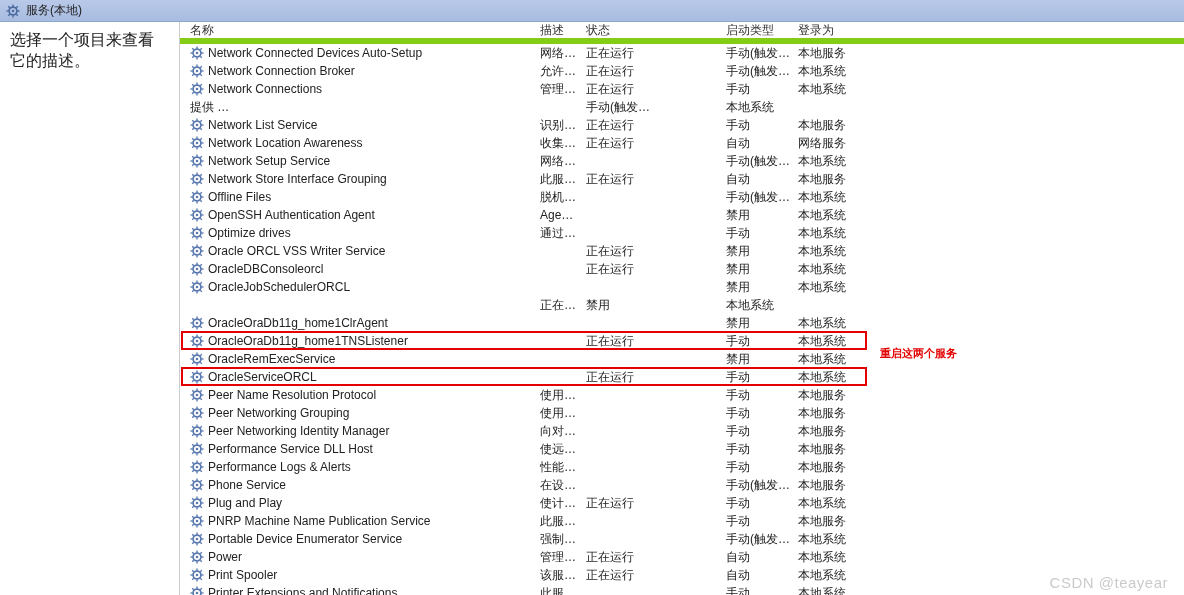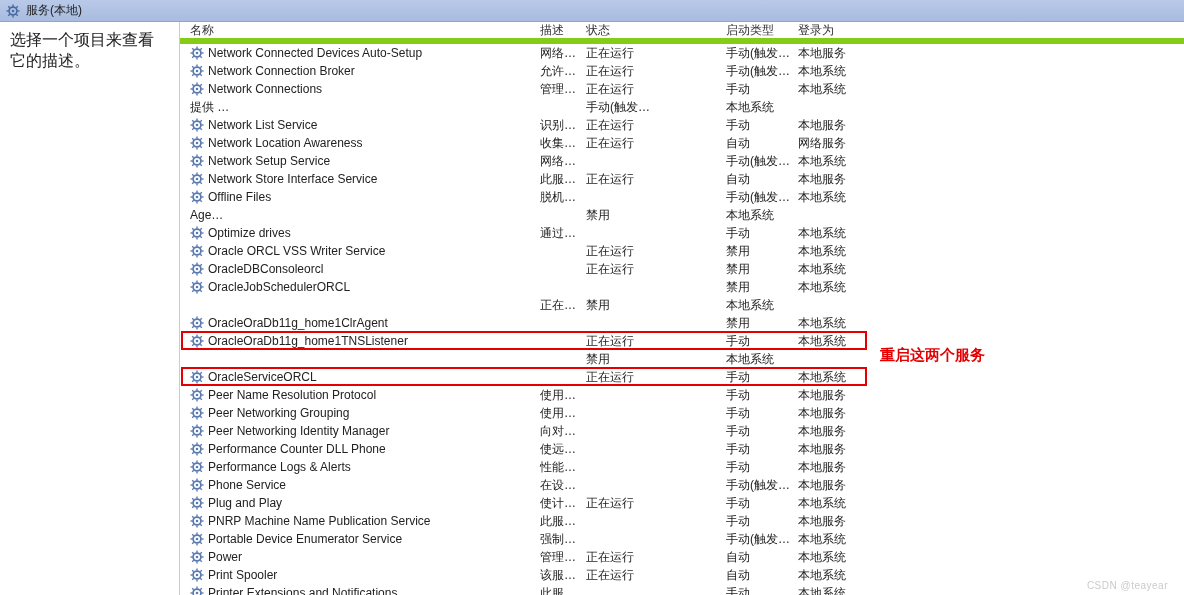--- a/index.html
+++ b/index.html
@@ -13,23 +13,23 @@
   .side-panel .hint { font-size: 16px; color: #222; }
   .main { flex: 1; position: relative; display: flex; flex-direction: column; min-width: 0; }
   .header-row, .row { display: grid; grid-template-columns: 350px 46px 140px 72px 80px; align-items: center; }
   .header-row { height: 22px; border-bottom: 6px solid #84cc16; font-size: 12px; color: #333; padding-left: 6px; }
   .header-row .col { padding: 0 4px; }
   .rows { position: relative; }
   .row { height: 18px; font-size: 12px; padding-left: 6px; }
   .row .cell { white-space: nowrap; overflow: hidden; text-overflow: ellipsis; padding: 0 4px; }
   .name-cell { display: flex; align-items: center; gap: 4px; }
   .gear { width: 14px; height: 14px; flex: 0 0 14px; }
-  .annot { position: absolute; color: #e40000; font-weight: bold; font-size: 15px; white-space: nowrap; }
+  .annot { position: absolute; color: #e40000; font-weight: bold; font-size: 11px; white-space: nowrap; }
   .box { position: absolute; border: 2px solid #e40000; pointer-events: none; }
-  .watermark { position: absolute; right: 16px; bottom: 4px; font-size: 10px; color: rgba(150,150,150,0.5); letter-spacing: 0.5px; }
+  .watermark { position: absolute; right: 16px; bottom: 4px; font-size: 15px; color: rgba(150,150,150,0.5); letter-spacing: 0.5px; }
 </style>
 </head>
 <body>
 
 <div class="root">
   <div class="title-bar">
     <svg class="gear" viewBox="0 0 16 16">
         <circle cx="8" cy="8" r="4.5" fill="none" stroke="#4a6aa0" stroke-width="2"></circle>
         <circle cx="8" cy="8" r="1.5" fill="#4a6aa0"></circle>
         <g stroke="#4a6aa0" stroke-width="1.6">
@@ -211,21 +211,21 @@
                   <line x1="8" y1="0.5" x2="8" y2="3"></line>
                   <line x1="8" y1="13" x2="8" y2="15.5"></line>
                   <line x1="0.5" y1="8" x2="3" y2="8"></line>
                   <line x1="13" y1="8" x2="15.5" y2="8"></line>
                   <line x1="2.5" y1="2.5" x2="4.3" y2="4.3"></line>
                   <line x1="11.7" y1="11.7" x2="13.5" y2="13.5"></line>
                   <line x1="2.5" y1="13.5" x2="4.3" y2="11.7"></line>
                   <line x1="11.7" y1="4.3" x2="13.5" y2="2.5"></line>
                 </g>
               </svg>
-              <span>Network Store Interface Service</span>
+              <span>Network Store Interface Grouping</span>
             </div>
             <div class="cell">此服…</div>
             <div class="cell">正在运行</div>
             <div class="cell">自动</div>
             <div class="cell">本地服务</div>
           </div>
           <div class="row">
             <div class="cell name-cell">
               <svg class="gear" viewBox="0 0 16 16">
                 <circle cx="8" cy="8" r="4.5" fill="none" stroke="#5b7bb0" stroke-width="2"></circle>
@@ -242,20 +242,37 @@
                 </g>
               </svg>
               <span>Offline Files</span>
             </div>
             <div class="cell">脱机…</div>
             <div class="cell"></div>
             <div class="cell">手动(触发…</div>
             <div class="cell">本地系统</div>
           </div>
           <div class="row">
+            <div class="cell name-cell">
+              <svg class="gear" viewBox="0 0 16 16">
+                <circle cx="8" cy="8" r="4.5" fill="none" stroke="#5b7bb0" stroke-width="2"></circle>
+                <circle cx="8" cy="8" r="1.5" fill="#5b7bb0"></circle>
+                <g stroke="#5b7bb0" stroke-width="1.6">
+                  <line x1="8" y1="0.5" x2="8" y2="3"></line>
+                  <line x1="8" y1="13" x2="8" y2="15.5"></line>
+                  <line x1="0.5" y1="8" x2="3" y2="8"></line>
+                  <line x1="13" y1="8" x2="15.5" y2="8"></line>
+                  <line x1="2.5" y1="2.5" x2="4.3" y2="4.3"></line>
+                  <line x1="11.7" y1="11.7" x2="13.5" y2="13.5"></line>
+                  <line x1="2.5" y1="13.5" x2="4.3" y2="11.7"></line>
+                  <line x1="11.7" y1="4.3" x2="13.5" y2="2.5"></line>
+                </g>
+              </svg>
+              <span>OpenSSH Authentication Agent</span>
+            </div>
             <div class="cell">Age…</div>
             <div class="cell"></div>
             <div class="cell">禁用</div>
             <div class="cell">本地系统</div>
           </div>
           <div class="row">
             <div class="cell name-cell">
               <svg class="gear" viewBox="0 0 16 16">
                 <circle cx="8" cy="8" r="4.5" fill="none" stroke="#5b7bb0" stroke-width="2"></circle>
                 <circle cx="8" cy="8" r="1.5" fill="#5b7bb0"></circle>
@@ -392,20 +409,37 @@
                 </g>
               </svg>
               <span>OracleOraDb11g_home1TNSListener</span>
             </div>
             <div class="cell"></div>
             <div class="cell">正在运行</div>
             <div class="cell">手动</div>
             <div class="cell">本地系统</div>
           </div>
           <div class="row">
+            <div class="cell name-cell">
+              <svg class="gear" viewBox="0 0 16 16">
+                <circle cx="8" cy="8" r="4.5" fill="none" stroke="#5b7bb0" stroke-width="2"></circle>
+                <circle cx="8" cy="8" r="1.5" fill="#5b7bb0"></circle>
+                <g stroke="#5b7bb0" stroke-width="1.6">
+                  <line x1="8" y1="0.5" x2="8" y2="3"></line>
+                  <line x1="8" y1="13" x2="8" y2="15.5"></line>
+                  <line x1="0.5" y1="8" x2="3" y2="8"></line>
+                  <line x1="13" y1="8" x2="15.5" y2="8"></line>
+                  <line x1="2.5" y1="2.5" x2="4.3" y2="4.3"></line>
+                  <line x1="11.7" y1="11.7" x2="13.5" y2="13.5"></line>
+                  <line x1="2.5" y1="13.5" x2="4.3" y2="11.7"></line>
+                  <line x1="11.7" y1="4.3" x2="13.5" y2="2.5"></line>
+                </g>
+              </svg>
+              <span>OracleRemExecService</span>
+            </div>
             <div class="cell"></div>
             <div class="cell"></div>
             <div class="cell">禁用</div>
             <div class="cell">本地系统</div>
           </div>
           <div class="row">
             <div class="cell name-cell">
               <svg class="gear" viewBox="0 0 16 16">
                 <circle cx="8" cy="8" r="4.5" fill="none" stroke="#5b7bb0" stroke-width="2"></circle>
                 <circle cx="8" cy="8" r="1.5" fill="#5b7bb0"></circle>
@@ -505,21 +539,21 @@
                   <line x1="8" y1="0.5" x2="8" y2="3"></line>
                   <line x1="8" y1="13" x2="8" y2="15.5"></line>
                   <line x1="0.5" y1="8" x2="3" y2="8"></line>
                   <line x1="13" y1="8" x2="15.5" y2="8"></line>
                   <line x1="2.5" y1="2.5" x2="4.3" y2="4.3"></line>
                   <line x1="11.7" y1="11.7" x2="13.5" y2="13.5"></line>
                   <line x1="2.5" y1="13.5" x2="4.3" y2="11.7"></line>
                   <line x1="11.7" y1="4.3" x2="13.5" y2="2.5"></line>
                 </g>
               </svg>
-              <span>Performance Counter DLL Phone</span>
+              <span>Performance Service DLL Host</span>
             </div>
             <div class="cell">使远…</div>
             <div class="cell"></div>
             <div class="cell">手动</div>
             <div class="cell">本地服务</div>
           </div>
           <div class="row">
             <div class="cell name-cell">
               <svg class="gear" viewBox="0 0 16 16">
                 <circle cx="8" cy="8" r="4.5" fill="none" stroke="#5b7bb0" stroke-width="2"></circle>

